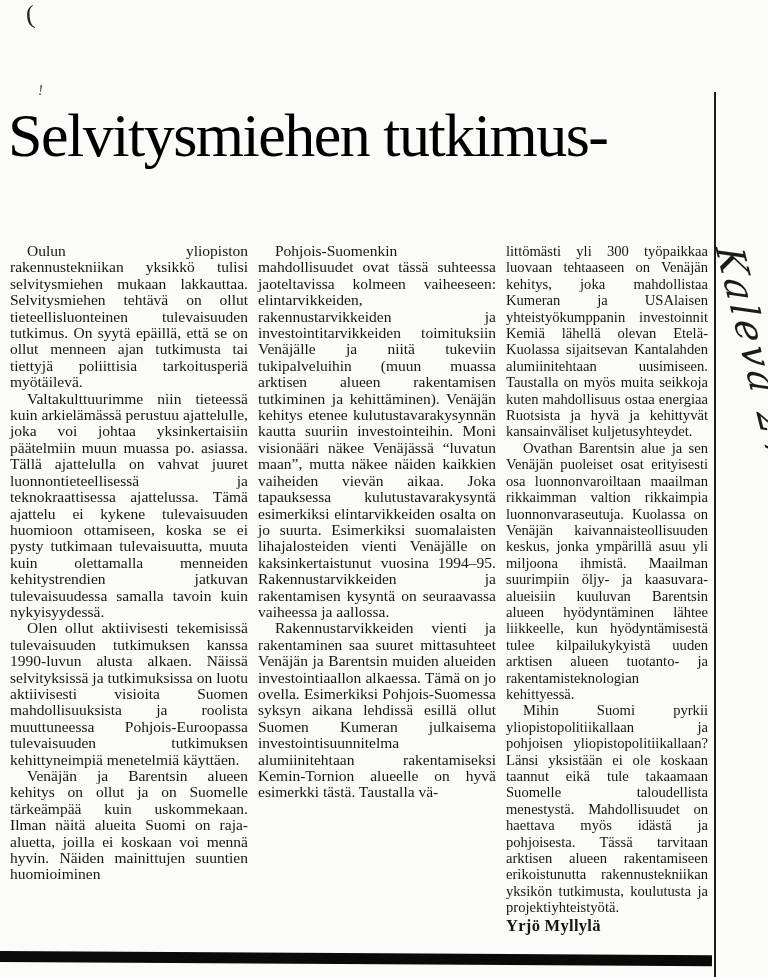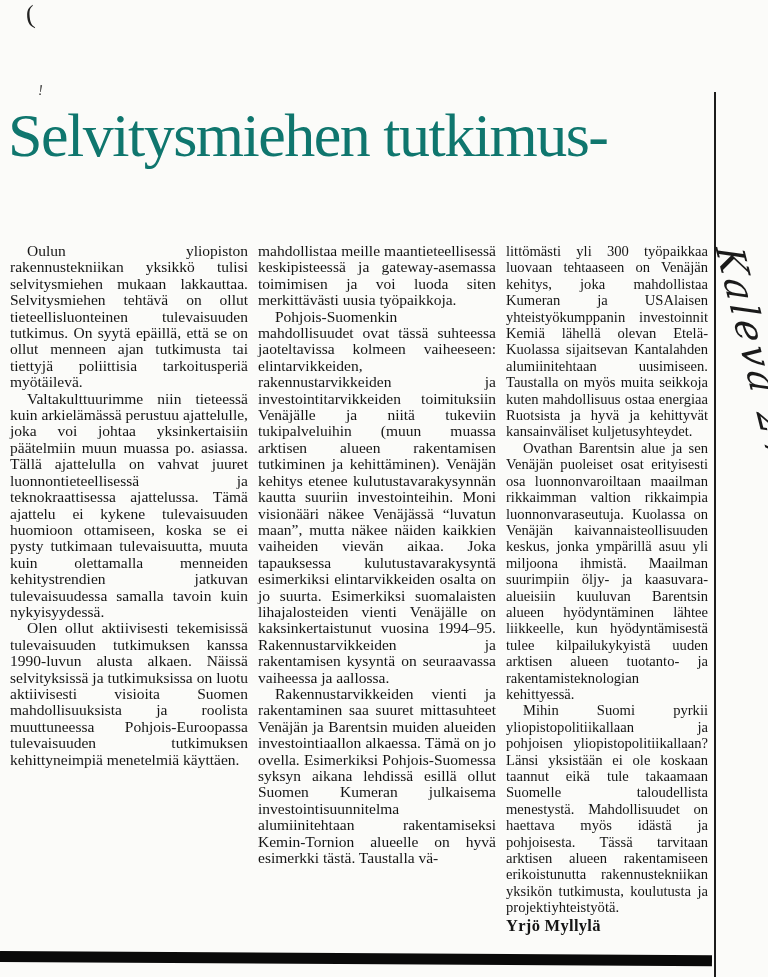--- a/index.html
+++ b/index.html
@@ -16,21 +16,21 @@
     position:absolute;left:26px;top:0px;
     font-size:26px;color:#222;transform:rotate(-6deg);
   }
   .stray-mark{
     position:absolute;left:38px;top:82px;
     font-size:15px;color:#444;transform:rotate(8deg);
   }
   .headline{
     position:absolute;left:8px;top:98px;margin:0;
     font-size:62px;line-height:74px;font-weight:normal;
-    letter-spacing:-1.5px;color:#0f766e;white-space:nowrap;
+    letter-spacing:-1.5px;color:#000000;white-space:nowrap;
   }
   .columns{
     position:absolute;left:10px;top:243px;
     display:flex;
   }
   .col{
     width:238px;
     font-size:15.5px;line-height:16.4px;
     text-align:justify;
     color:#151515;
@@ -71,23 +71,23 @@
   <div class="corner-mark">(</div>
   <div class="stray-mark">!</div>
 
   <h1 class="headline"><span>Selvitysmiehen tutkimus-</span><br></h1>
 
   <div class="columns">
     <div class="col c1">
       <p class="indent">Oulun yliopiston rakennustekniikan yksikkö tulisi selvitysmiehen mukaan lakkauttaa. Selvitysmiehen tehtävä on ollut tieteellisluonteinen tulevaisuuden tutkimus. On syytä epäillä, että se on ollut menneen ajan tutkimusta tai tiettyjä poliittisia tarkoitusperiä myötäilevä.</p>
       <p class="indent">Valtakulttuurimme niin tieteessä kuin arkielämässä perustuu ajattelulle, joka voi johtaa yksinkertaisiin päätelmiin muun muassa po. asiassa. Tällä ajattelulla on vahvat juuret luonnontieteellisessä ja teknokraattisessa ajattelussa. Tämä ajattelu ei kykene tulevaisuuden huomioon ottamiseen, koska se ei pysty tutkimaan tulevaisuutta, muuta kuin olettamalla menneiden kehitystrendien jatkuvan tulevaisuudessa samalla tavoin kuin nykyisyydessä.</p>
       <p class="indent">Olen ollut aktiivisesti tekemisissä tulevaisuuden tutkimuksen kanssa 1990-luvun alusta alkaen. Näissä selvityksissä ja tutkimuksissa on luotu aktiivisesti visioita Suomen mahdollisuuksista ja roolista muuttuneessa Pohjois-Euroopassa tulevaisuuden tutkimuksen kehittyneimpiä menetelmiä käyttäen.</p>
+      <p class="indent">Venäjän ja Barentsin alueen kehitys on ollut ja on Suomelle tärkeämpää kuin uskommekaan. Ilman näitä alueita Suomi on raja-aluetta, joilla ei koskaan voi mennä hyvin. Näiden mainittujen suuntien huomioiminen</p>
     </div>
     <div class="col c2">
-      <p>mahdollistaa meille maantieteellisessä keskipisteessä ja gateway-asemassa toimimisen ja voi luoda siten merkittävästi uusia työpaikkoja.</p>
       <p class="indent">Pohjois-Suomenkin mahdollisuudet ovat tässä suhteessa jaoteltavissa kolmeen vaiheeseen: elintarvikkeiden, rakennustarvikkeiden ja investointitarvikkeiden toimituksiin Venäjälle ja niitä tukeviin tukipalveluihin (muun muassa arktisen alueen rakentamisen tutkiminen ja kehittäminen). Venäjän kehitys etenee kulutustavarakysynnän kautta suuriin investointeihin. Moni visionääri näkee Venäjässä “luvatun maan”, mutta näkee näiden kaikkien vaiheiden vievän aikaa. Joka tapauksessa kulutustavarakysyntä esimerkiksi elintarvikkeiden osalta on jo suurta. Esimerkiksi suomalaisten lihajalosteiden vienti Venäjälle on kaksinkertaistunut vuosina 1994–95. Rakennustarvikkeiden ja rakentamisen kysyntä on seuraavassa vaiheessa ja aallossa.</p>
       <p class="indent">Rakennustarvikkeiden vienti ja rakentaminen saa suuret mittasuhteet Venäjän ja Barentsin muiden alueiden investointiaallon alkaessa. Tämä on jo ovella. Esimerkiksi Pohjois-Suomessa syksyn aikana lehdissä esillä ollut Suomen Kumeran julkaisema investointisuunnitelma alumiinitehtaan rakentamiseksi Kemin-Tornion alueelle on hyvä esimerkki tästä. Taustalla vä-</p>
     </div>
     <div class="col c3">
       <p>littömästi yli 300 työpaikkaa luovaan tehtaaseen on Venäjän kehitys, joka mahdollistaa Kumeran ja USAlaisen yhteistyökumppanin investoinnit Kemiä lähellä olevan Etelä-Kuolassa sijaitsevan Kantalahden alumiinitehtaan uusimiseen. Taustalla on myös muita seikkoja kuten mahdollisuus ostaa energiaa Ruotsista ja hyvä ja kehittyvät kansainväliset kuljetusyhteydet.</p>
       <p class="indent">Ovathan Barentsin alue ja sen Venäjän puoleiset osat erityisesti osa luonnonvaroiltaan maailman rikkaimman valtion rikkaimpia luonnonvaraseutuja. Kuolassa on Venäjän kaivannaisteollisuuden keskus, jonka ympärillä asuu yli miljoona ihmistä. Maailman suurimpiin öljy- ja kaasuvara-alueisiin kuuluvan Barentsin alueen hyödyntäminen lähtee liikkeelle, kun hyödyntämisestä tulee kilpailukykyistä uuden arktisen alueen tuotanto- ja rakentamisteknologian kehittyessä.</p>
       <p class="indent">Mihin Suomi pyrkii yliopistopolitiikallaan ja pohjoisen yliopistopolitiikallaan? Länsi yksistään ei ole koskaan taannut eikä tule takaamaan Suomelle taloudellista menestystä. Mahdollisuudet on haettava myös idästä ja pohjoisesta. Tässä tarvitaan arktisen alueen rakentamiseen erikoistunutta rakennustekniikan yksikön tutkimusta, koulutusta ja projektiyhteistyötä.</p>
       <p class="byline">Yrjö Myllylä</p>
     </div>
   </div>

